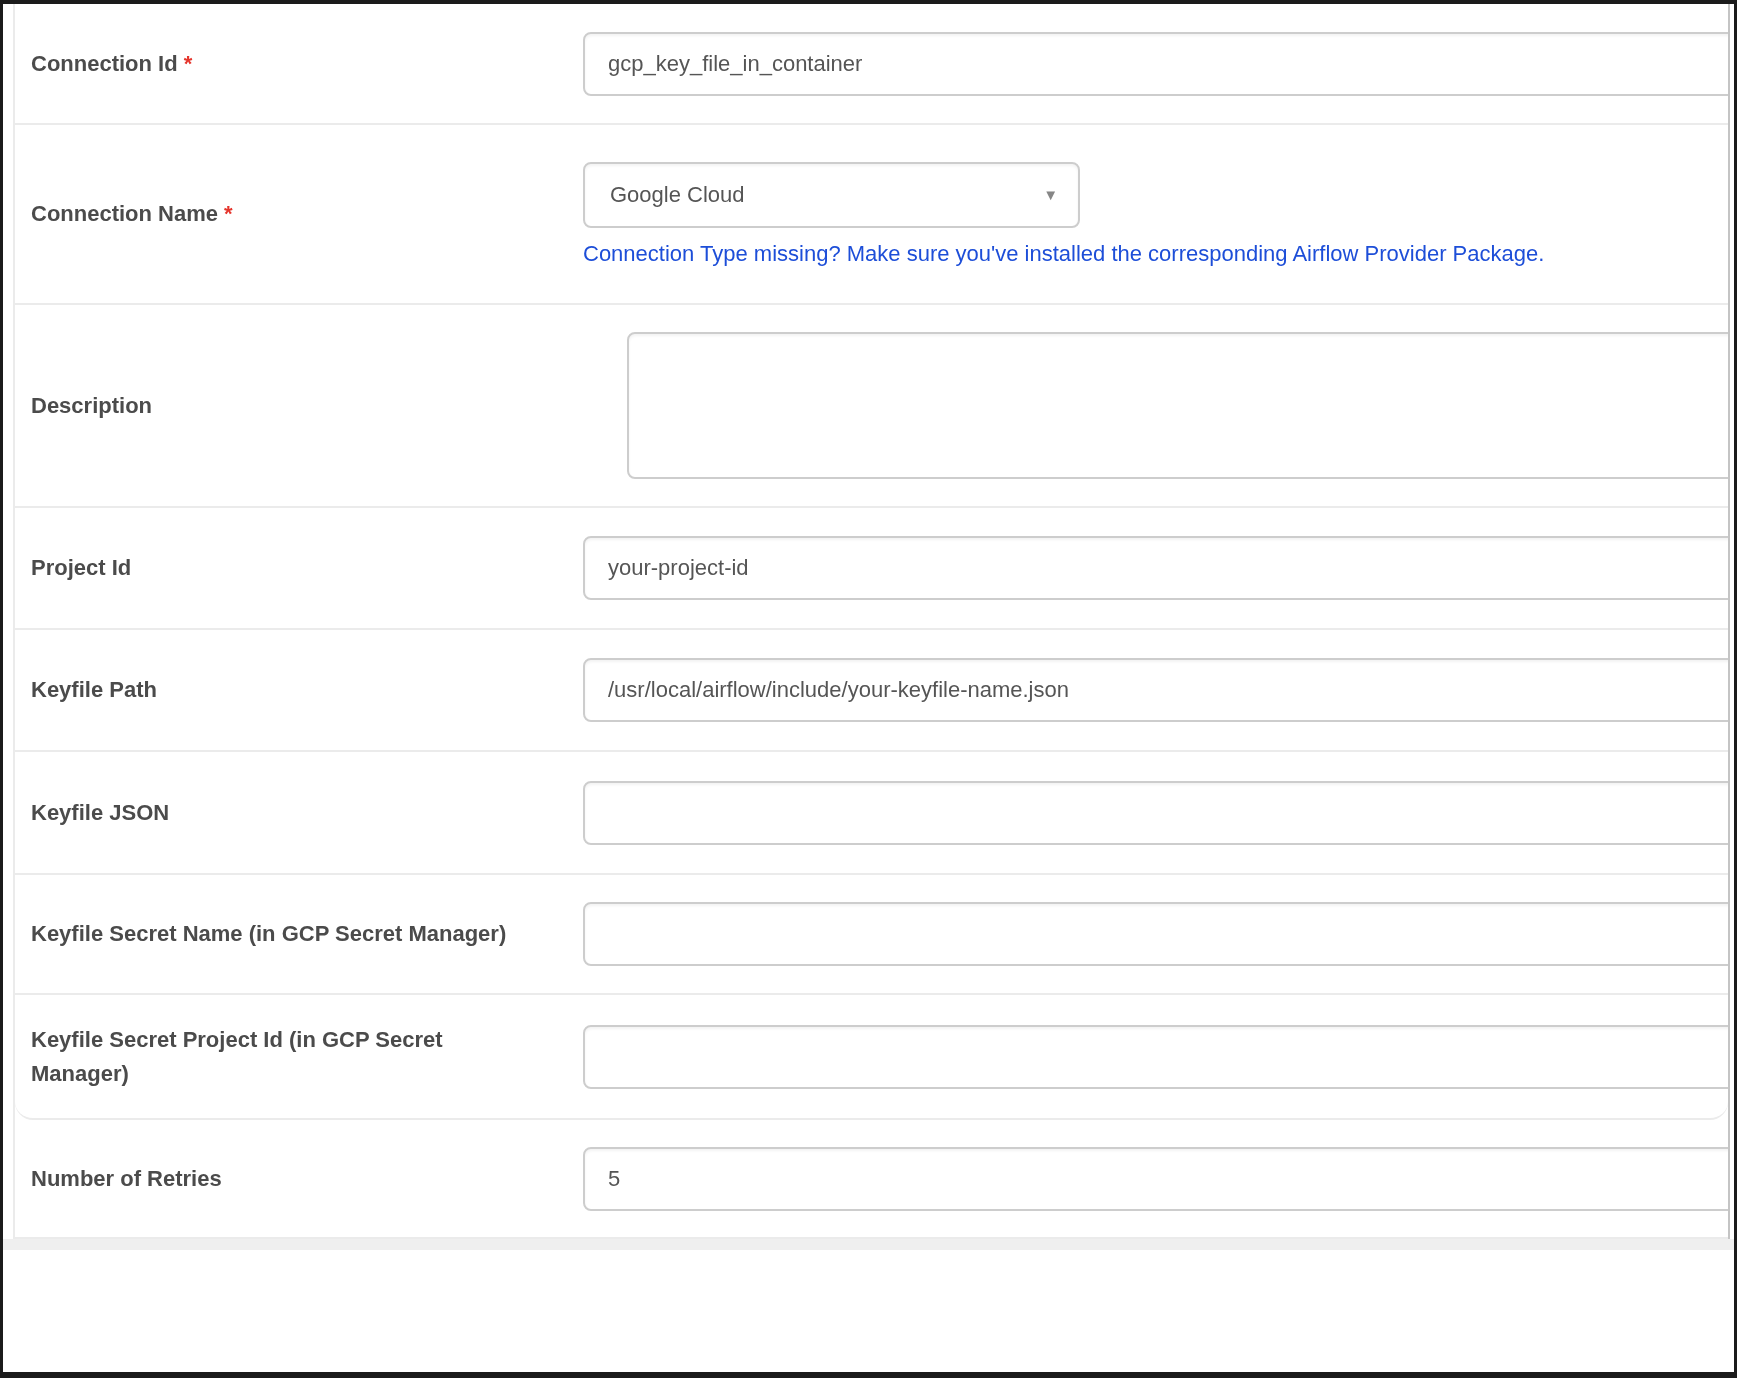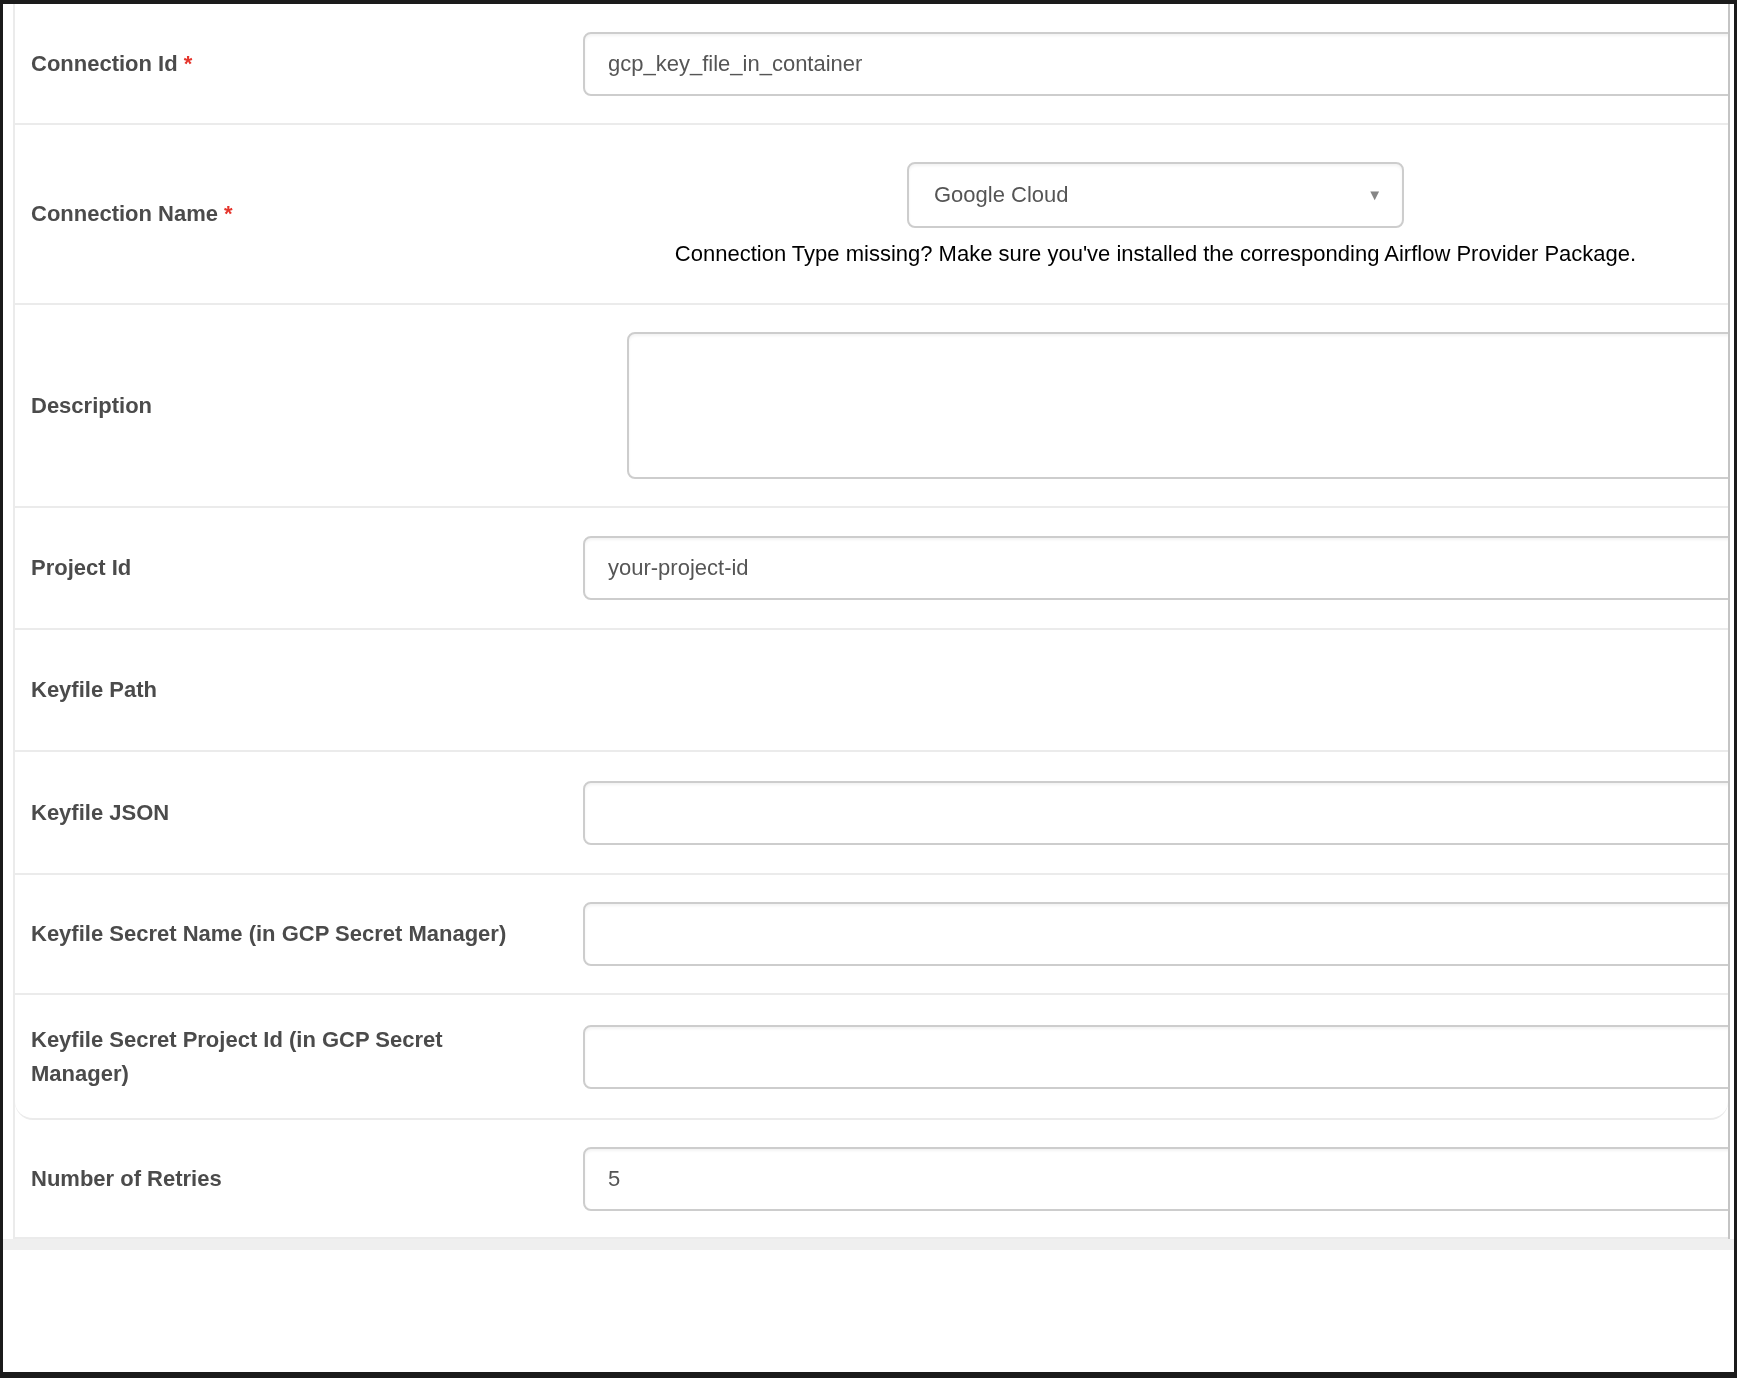--- a/index.html
+++ b/index.html
@@ -50,21 +50,21 @@
   }
   .cell-input{
     flex:1;
     min-width:0;
     overflow:hidden;
     display:flex;
     align-items:center;
   }
   .cell-input.stacked{
     flex-direction:column;
-    align-items:center;
+    align-items:flex-start;
     justify-content:center;
   }
   .ctl{
     box-sizing:border-box;
     border:2px solid #cdcdcd;
     border-radius:8px;
     background:#fff;
     color:#555;
     font-size:22px;
     font-family:"Liberation Sans", sans-serif;
@@ -94,21 +94,21 @@
     cursor:pointer;
   }
   .caret{
     font-size:15px;
     color:#868686;
     flex:none;
     margin-left:12px;
   }
   .help{
     margin-top:13px;
-    color:#000000;
+    color:#1d4ed8;
     font-size:22px;
     white-space:nowrap;
   }
   .bottom-strip{
     height:11px;
     background:#efefef;
   }
 </style>
 </head>
 <body>
@@ -143,20 +143,23 @@
 
     <div class="frow h-std">
       <div class="cell-label"><span>Project Id</span></div>
       <div class="cell-input">
         <input class="ctl text-input" value="your-project-id" style="">
       </div>
     </div>
 
     <div class="frow h-std">
       <div class="cell-label"><span>Keyfile Path</span></div>
+      <div class="cell-input">
+        <input class="ctl text-input" value="/usr/local/airflow/include/your-keyfile-name.json" style="">
+      </div>
     </div>
 
     <div class="frow h-json">
       <div class="cell-label"><span>Keyfile JSON</span></div>
       <div class="cell-input">
         <input class="ctl text-input" value="" style="">
       </div>
     </div>
 
 

